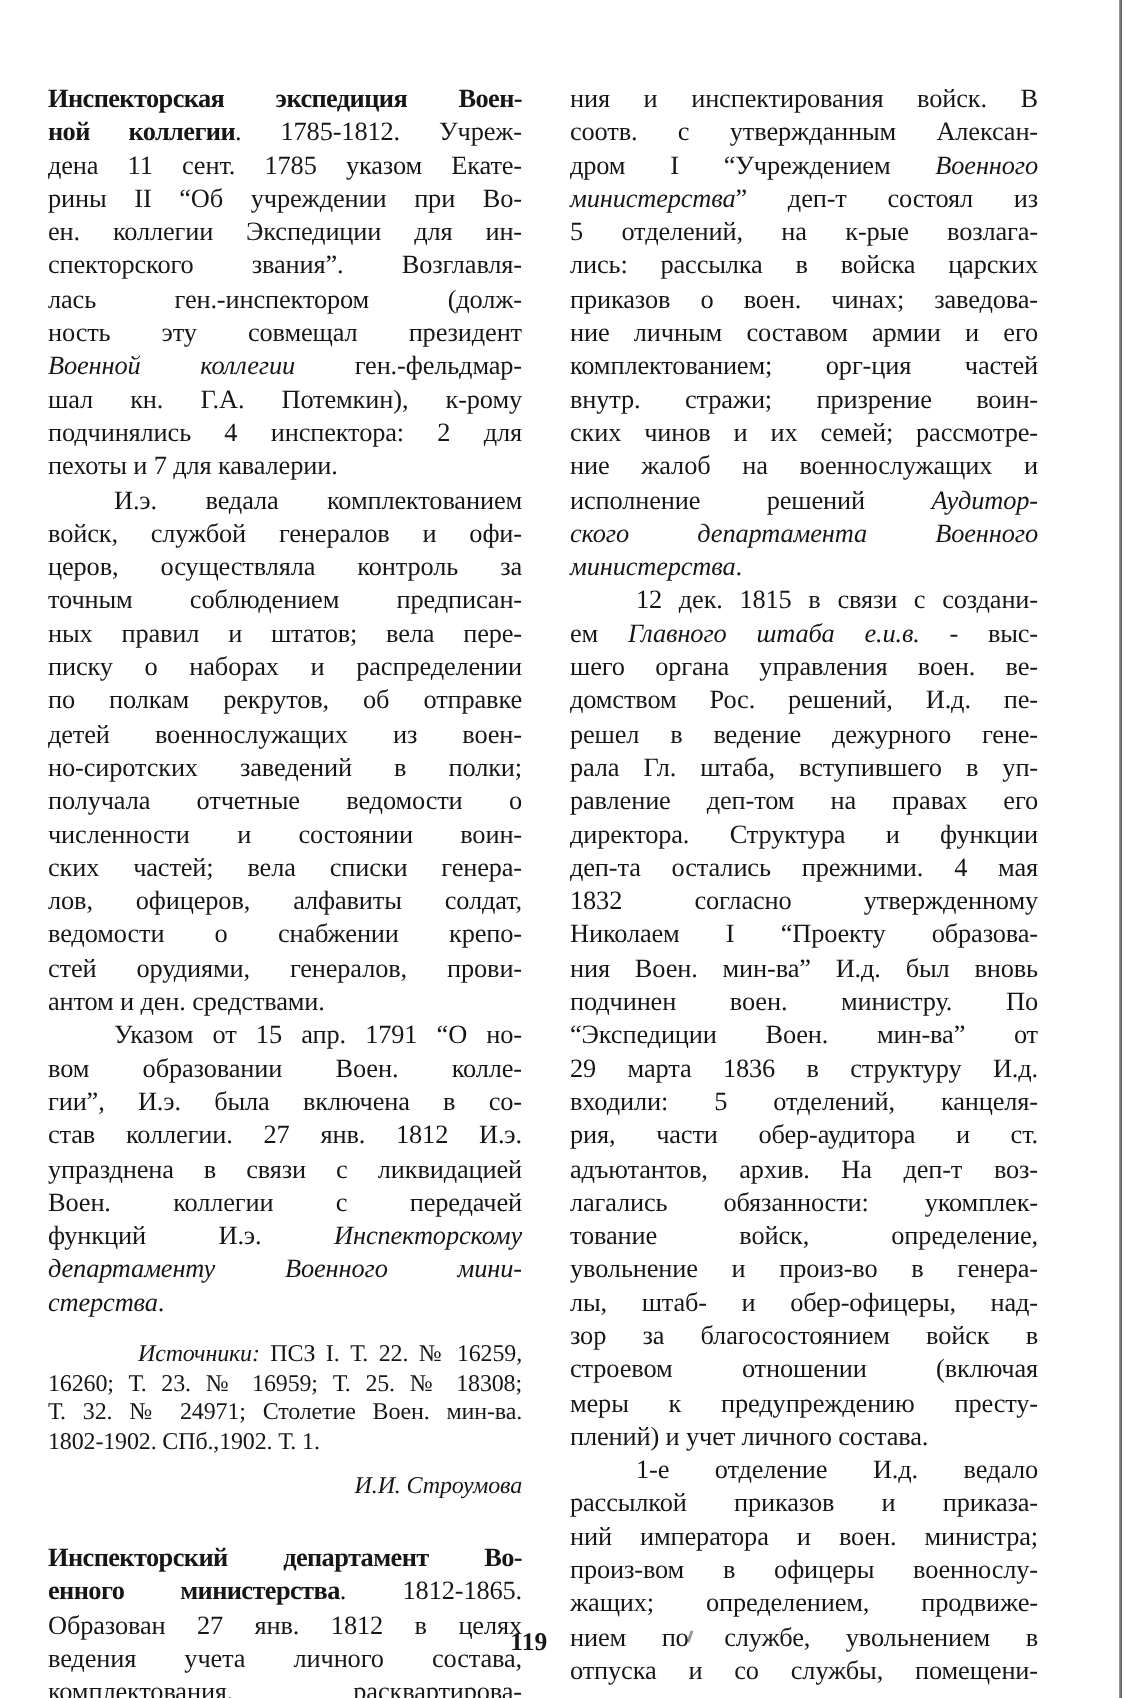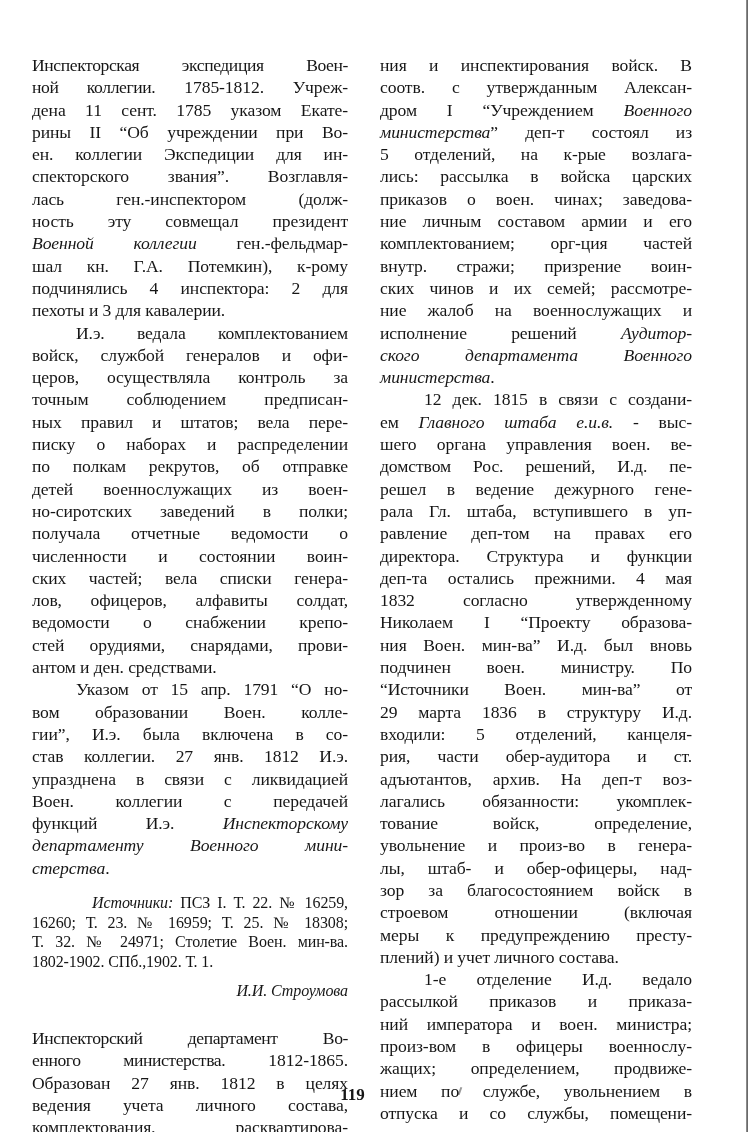--- a/index.html
+++ b/index.html
@@ -19,21 +19,21 @@
     text-align: justify; text-align-last: justify; letter-spacing: -0.1px;
   }
   .line.last { text-align-last: left; }
   .line.indent { padding-left: 44px; }
   .line.right { text-align: right; text-align-last: right; font-family: Liberation Serif, serif; }
   .line.small { font-size: 16px; line-height: 19.6px; height: 19.6px; }
   .line.small.indent { padding-left: 60px; }
   .gap-s { height: 10px; }
   .gap-m { height: 14px; }
   .gap-l { height: 26px; }
-  .b { font-weight: normal; letter-spacing: -0.4px; }
+  .b { font-weight: bold; letter-spacing: -0.4px; }
   .i { font-style: italic; margin-top: 16px; }
   .page-number {
     position: absolute; top: 1085px; left: 0; width: 705px; text-align: center;
     font-size: 17px;
     font-weight: bold;
   }
   .speck { position: absolute; width: 2px; height: 8px; background: #9a9a9a; transform: rotate(20deg); }
 </style>
 </head>
 <body>
@@ -46,36 +46,36 @@
     <div class="line "><span class="b">ной коллегии</span><span>. 1785-1812. Учреж-</span></div>
     <div class="line "><span>дена 11 сент. 1785 указом Екате-</span></div>
     <div class="line "><span>рины II “Об учреждении при Во-</span></div>
     <div class="line "><span>ен. коллегии Экспедиции для ин-</span></div>
     <div class="line "><span>спекторского звания”. Возглавля-</span></div>
     <div class="line "><span>лась ген.-инспектором (долж-</span></div>
     <div class="line "><span>ность эту совмещал президент</span></div>
     <div class="line "><span class="i">Военной коллегии</span><span> ген.-фельдмар-</span></div>
     <div class="line "><span>шал кн. Г.А. Потемкин), к-рому</span></div>
     <div class="line "><span>подчинялись 4 инспектора: 2 для</span></div>
-    <div class="line last"><span>пехоты и 3 для кавалерии.</span></div>
+    <div class="line last"><span>пехоты и 7 для кавалерии.</span></div>
     <div class="line indent"><span>И.э. ведала комплектованием</span></div>
     <div class="line "><span>войск, службой генералов и офи-</span></div>
     <div class="line "><span>церов, осуществляла контроль за</span></div>
     <div class="line "><span>точным соблюдением предписан-</span></div>
     <div class="line "><span>ных правил и штатов; вела пере-</span></div>
     <div class="line "><span>писку о наборах и распределении</span></div>
     <div class="line "><span>по полкам рекрутов, об отправке</span></div>
     <div class="line "><span>детей военнослужащих из воен-</span></div>
     <div class="line "><span>но-сиротских заведений в полки;</span></div>
     <div class="line "><span>получала отчетные ведомости о</span></div>
     <div class="line "><span>численности и состоянии воин-</span></div>
     <div class="line "><span>ских частей; вела списки генера-</span></div>
     <div class="line "><span>лов, офицеров, алфавиты солдат,</span></div>
     <div class="line "><span>ведомости о снабжении крепо-</span></div>
-    <div class="line "><span>стей орудиями, снарядами, прови-</span></div>
+    <div class="line "><span>стей орудиями, генералов, прови-</span></div>
     <div class="line last"><span>антом и ден. средствами.</span></div>
     <div class="line indent"><span>Указом от 15 апр. 1791 “О но-</span></div>
     <div class="line "><span>вом образовании Воен. колле-</span></div>
     <div class="line "><span>гии”, И.э. была включена в со-</span></div>
     <div class="line "><span>став коллегии. 27 янв. 1812 И.э.</span></div>
     <div class="line "><span>упразднена в связи с ликвидацией</span></div>
     <div class="line "><span>Воен. коллегии с передачей</span></div>
     <div class="line "><span>функций И.э. </span><span class="i">Инспекторскому</span></div>
     <div class="line "><span class="i">департаменту Военного мини-</span></div>
     <div class="line last"><span class="i">стерства</span><span>.</span></div>
@@ -115,21 +115,21 @@
     <div class="line "><span>домством Рос. решений, И.д. пе-</span></div>
     <div class="line "><span>решел в ведение дежурного гене-</span></div>
     <div class="line "><span>рала Гл. штаба, вступившего в уп-</span></div>
     <div class="line "><span>равление деп-том на правах его</span></div>
     <div class="line "><span>директора. Структура и функции</span></div>
     <div class="line "><span>деп-та остались прежними. 4 мая</span></div>
     <div class="line "><span>1832 согласно утвержденному</span></div>
     <div class="line "><span>Николаем I “Проекту образова-</span></div>
     <div class="line "><span>ния Воен. мин-ва” И.д. был вновь</span></div>
     <div class="line "><span>подчинен воен. министру. По</span></div>
-    <div class="line "><span>“Источники Воен. мин-ва” от</span></div>
+    <div class="line "><span>“Экспедиции Воен. мин-ва” от</span></div>
     <div class="line "><span>29 марта 1836 в структуру И.д.</span></div>
     <div class="line "><span>входили: 5 отделений, канцеля-</span></div>
     <div class="line "><span>рия, части обер-аудитора и ст.</span></div>
     <div class="line "><span>адъютантов, архив. На деп-т воз-</span></div>
     <div class="line "><span>лагались обязанности: укомплек-</span></div>
     <div class="line "><span>тование войск, определение,</span></div>
     <div class="line "><span>увольнение и произ-во в генера-</span></div>
     <div class="line "><span>лы, штаб- и обер-офицеры, над-</span></div>
     <div class="line "><span>зор за благосостоянием войск в</span></div>
     <div class="line "><span>строевом отношении (включая</span></div>

